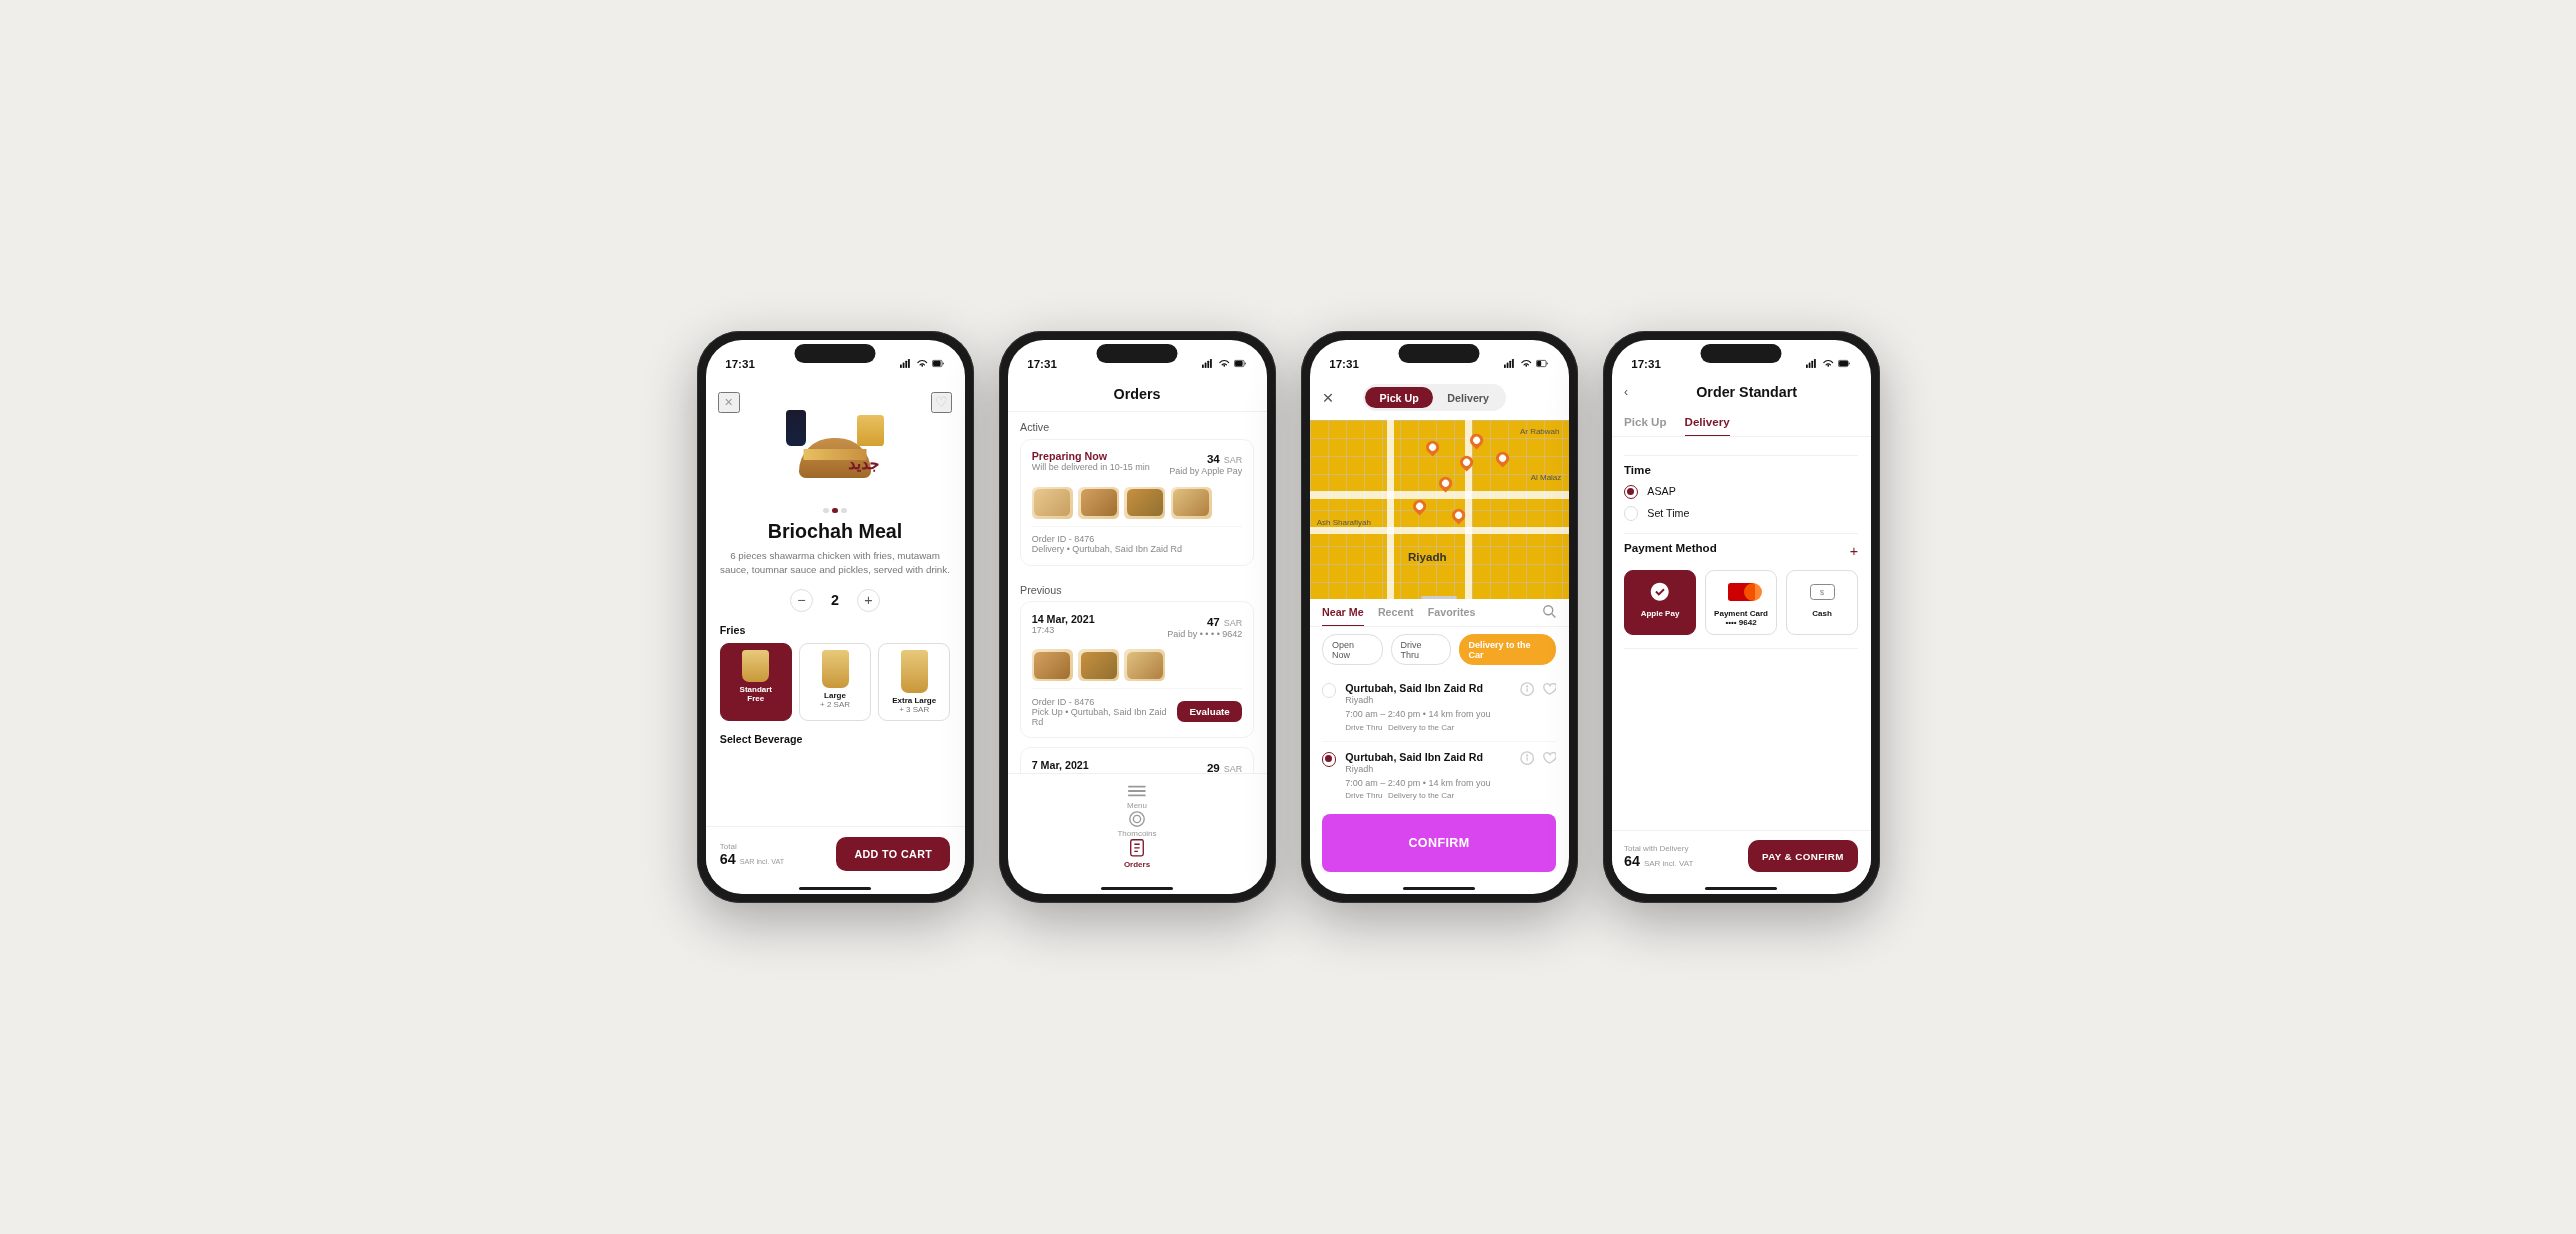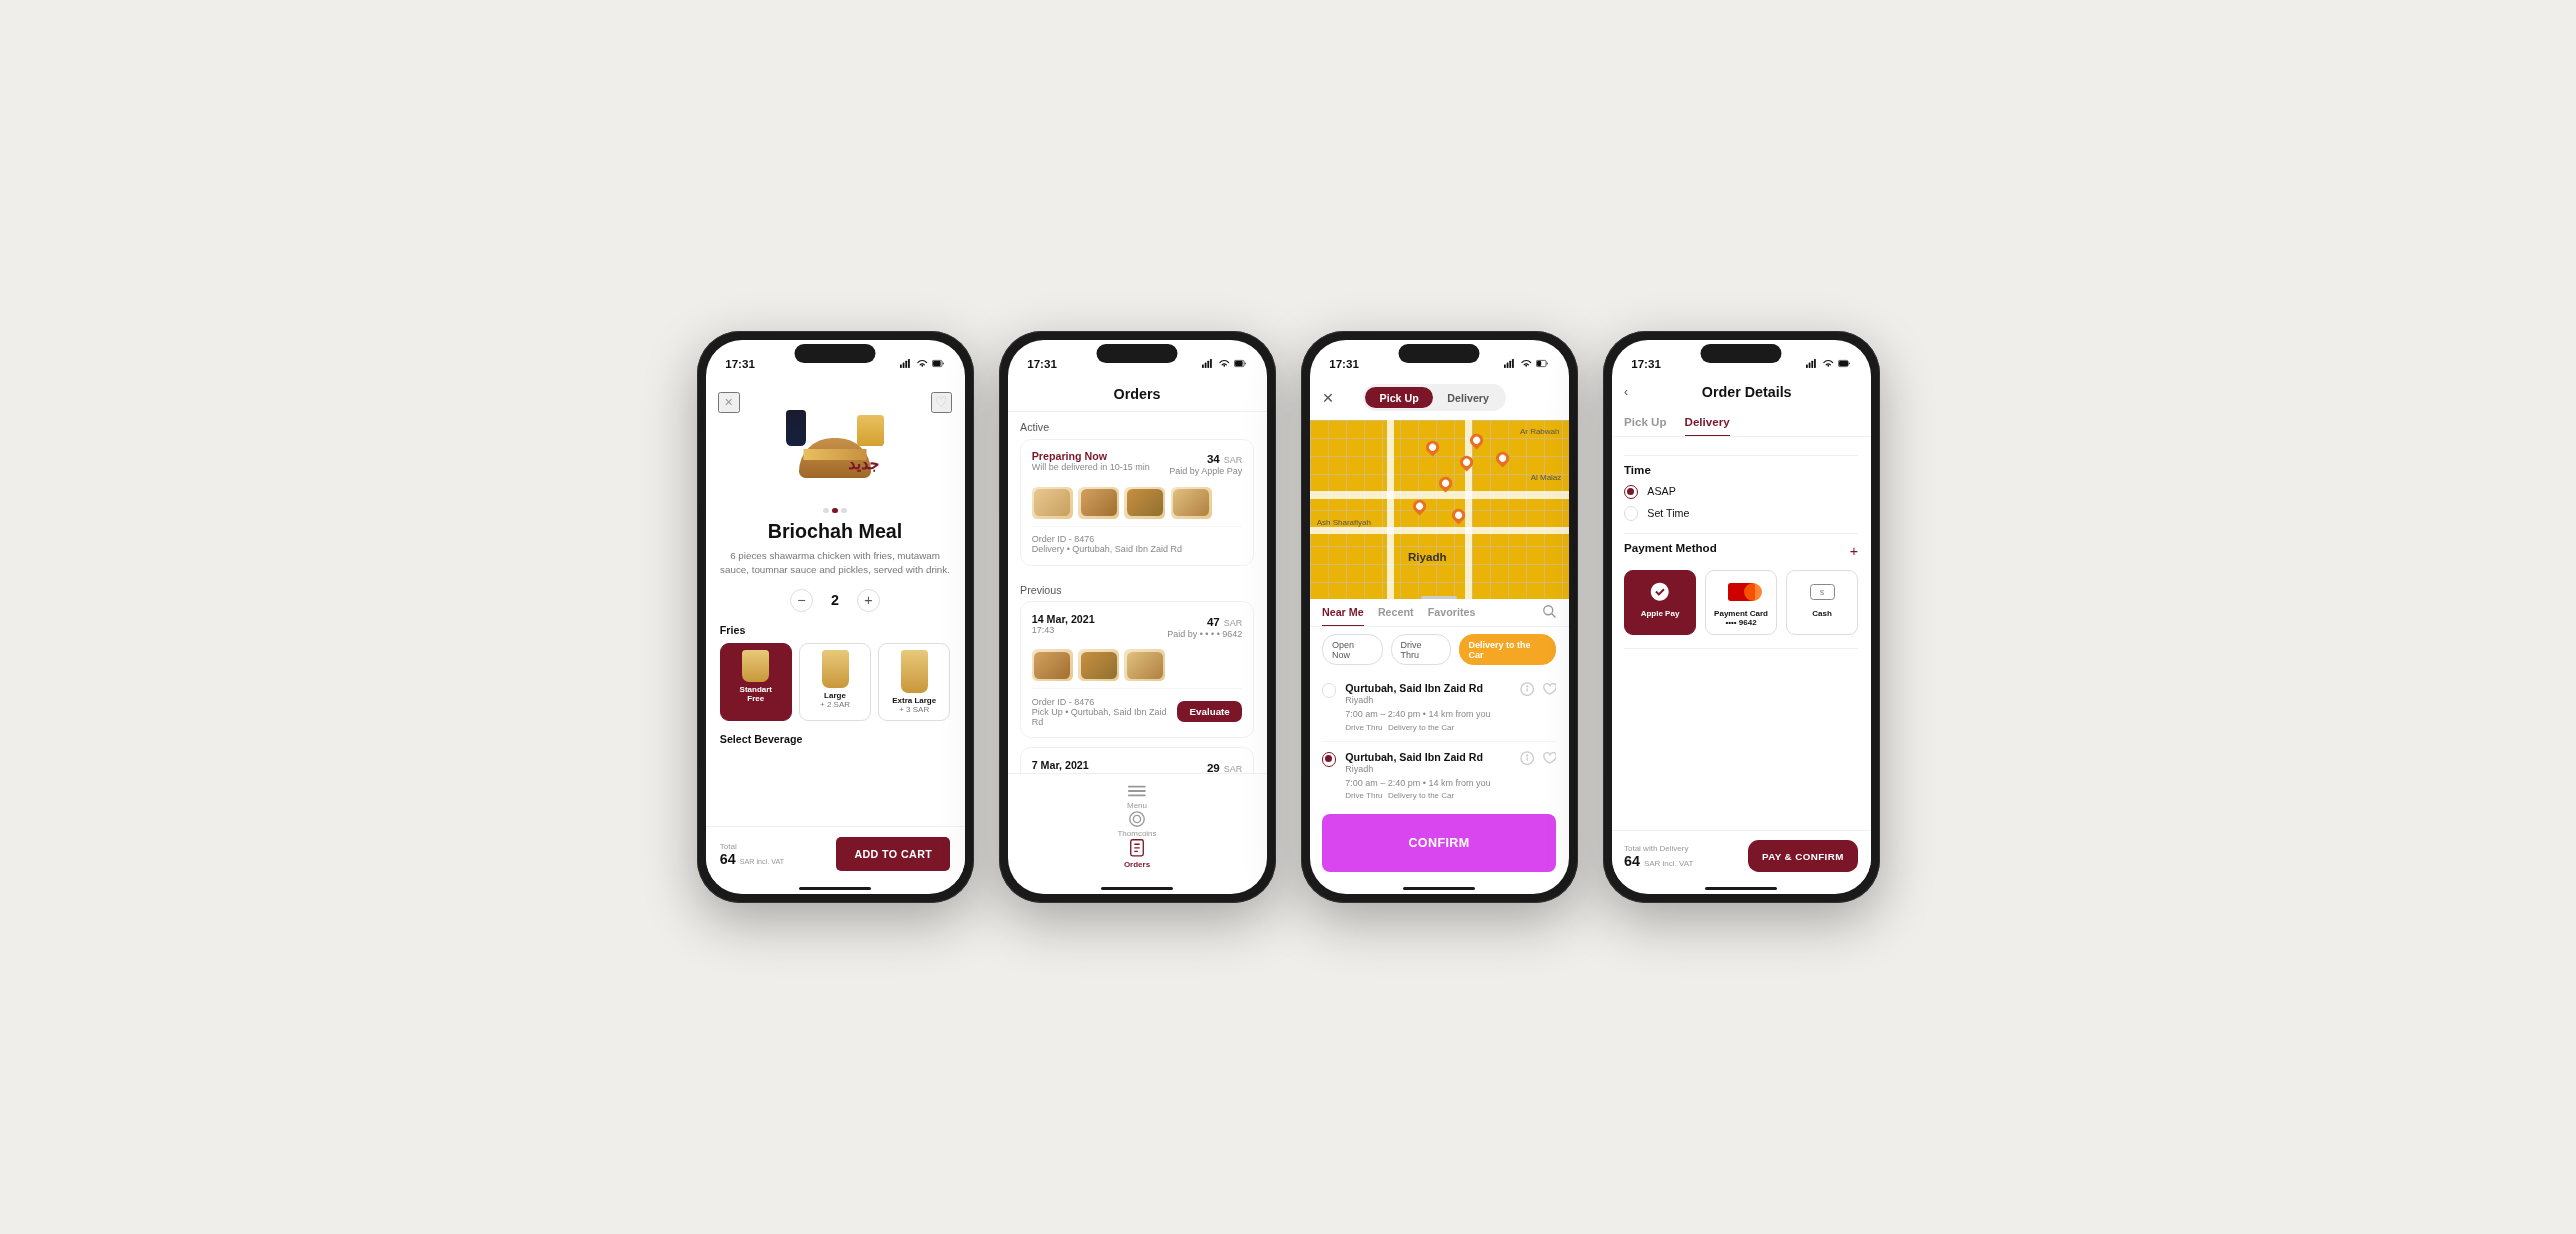--- a/index.html
+++ b/index.html
@@ -221,21 +221,21 @@
       justify-content: space-between;
       border-top: 0.9px solid #f0f0f0;
     }
     .p1-total-label { font-size: 8px; color: #999; }
     .p1-total-price { font-size: 14.3px; font-weight: 800; color: #111; }
     .p1-total-vat { font-size: 7.2px; color: #999; }
     .p1-add-btn {
       background: #7a1628;
       color: #fff;
       border: none;
-      border-radius: 5px;
+      border-radius: 10px;
       padding: 10.7px 18px;
       font-size: 10.7px;
       font-weight: 800;
       letter-spacing: 0.4px;
       cursor: pointer;
     }
     
     .arabic-badge {
       position: absolute;
       right: 9px;
@@ -1136,21 +1136,21 @@
               <rect x="0.5" y="0.5" width="14" height="9" rx="2" stroke="#111" stroke-width="1"></rect>
               <rect x="1.5" y="1.5" width="13" height="7" rx="1.5" fill="#111"></rect>
               <path d="M15.5 3.5v3a1.5 1.5 0 000-3z" fill="#111"></path>
             </svg>
         </div>
       </div>
 
       <div class="screen-content">
         <div class="p4-header">
           <span class="p4-back">‹</span>
-          <span class="p4-title">Order Details</span>
+          <span class="p4-title">Order Standart</span>
         </div>
 
         <div class="p4-tabs">
           <div class="p4-tab">Pick Up</div>
           <div class="p4-tab active">Delivery</div>
         </div>
 
         <div class="p4-body">
 
 

